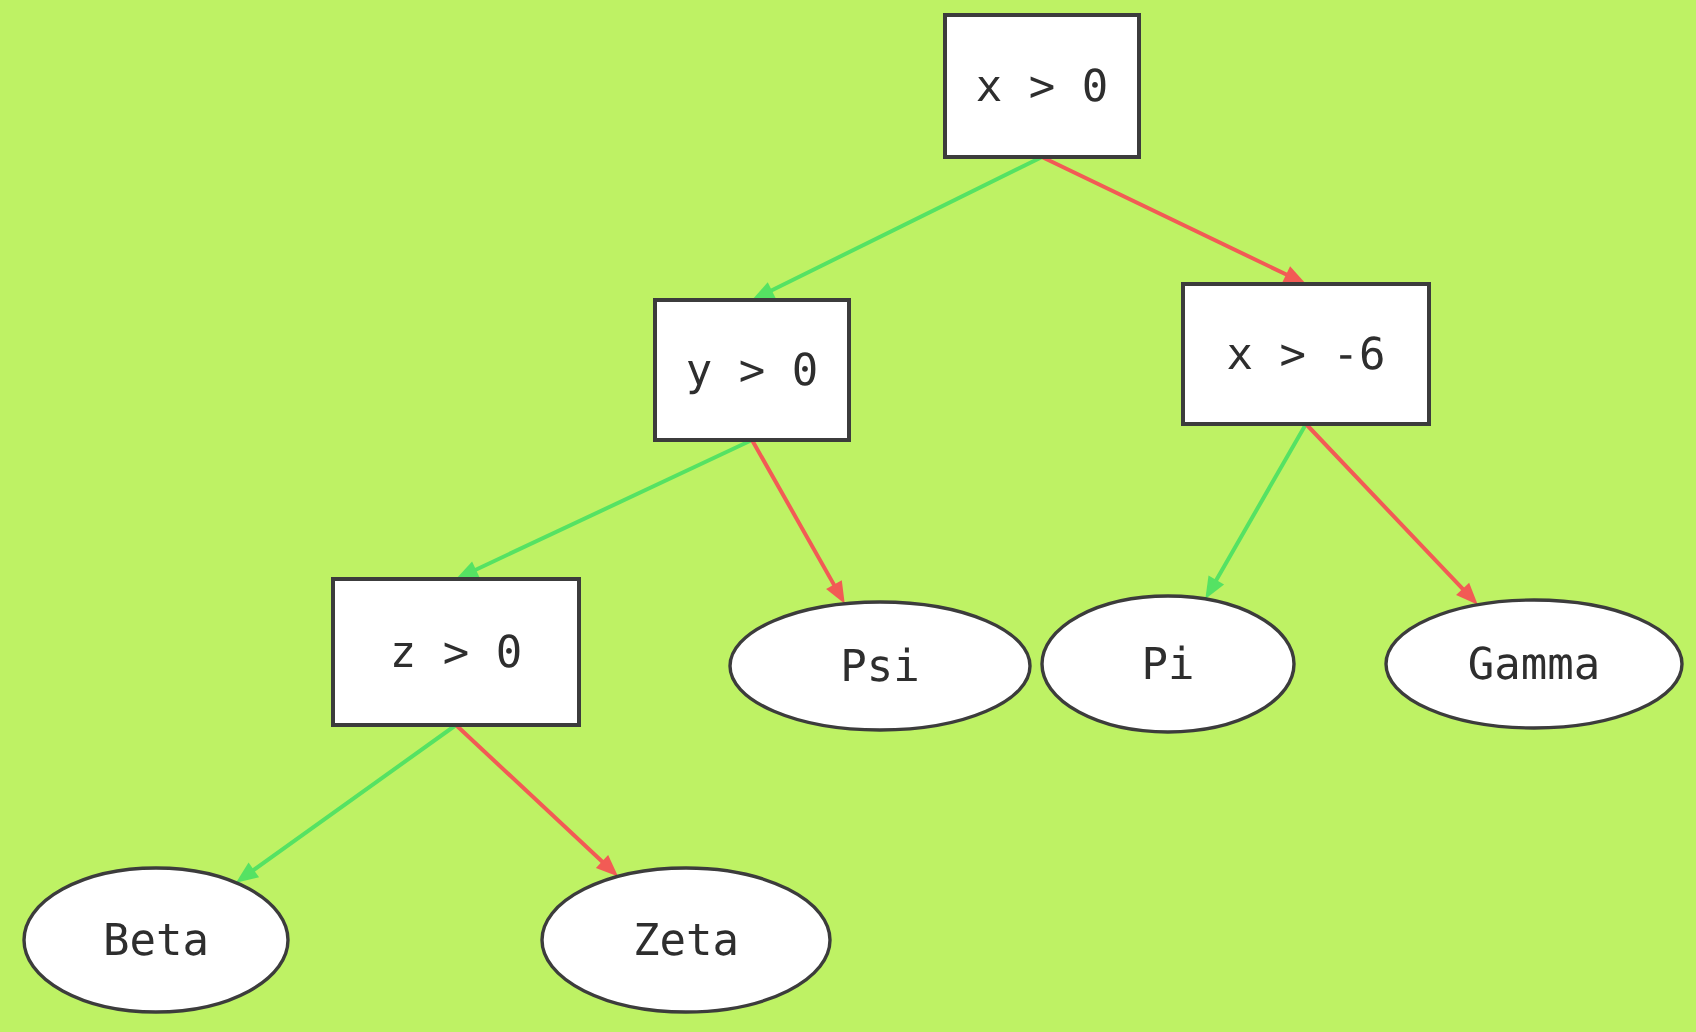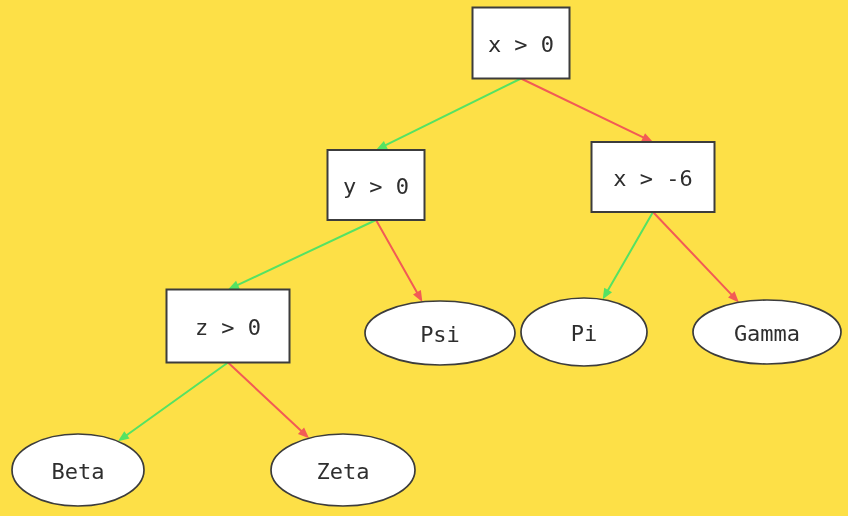--- a/index.html
+++ b/index.html
@@ -5,21 +5,21 @@
   html, body {
     margin: 0;
     padding: 0;
     background: #ffffff;
     font-family: "DejaVu Sans Mono", monospace;
   }
   .canvas {
     position: relative;
     width: 848px;
     height: 516px;
-    background: #fde047;
+    background: #bef264;
     overflow: hidden;
   }
   svg { display: block; }
   .node-shape {
     fill: #ffffff;
   }
   .node-label {
     font-family: "DejaVu Sans Mono", monospace;
     font-size: 22px;
     fill: #2e2e2e;

